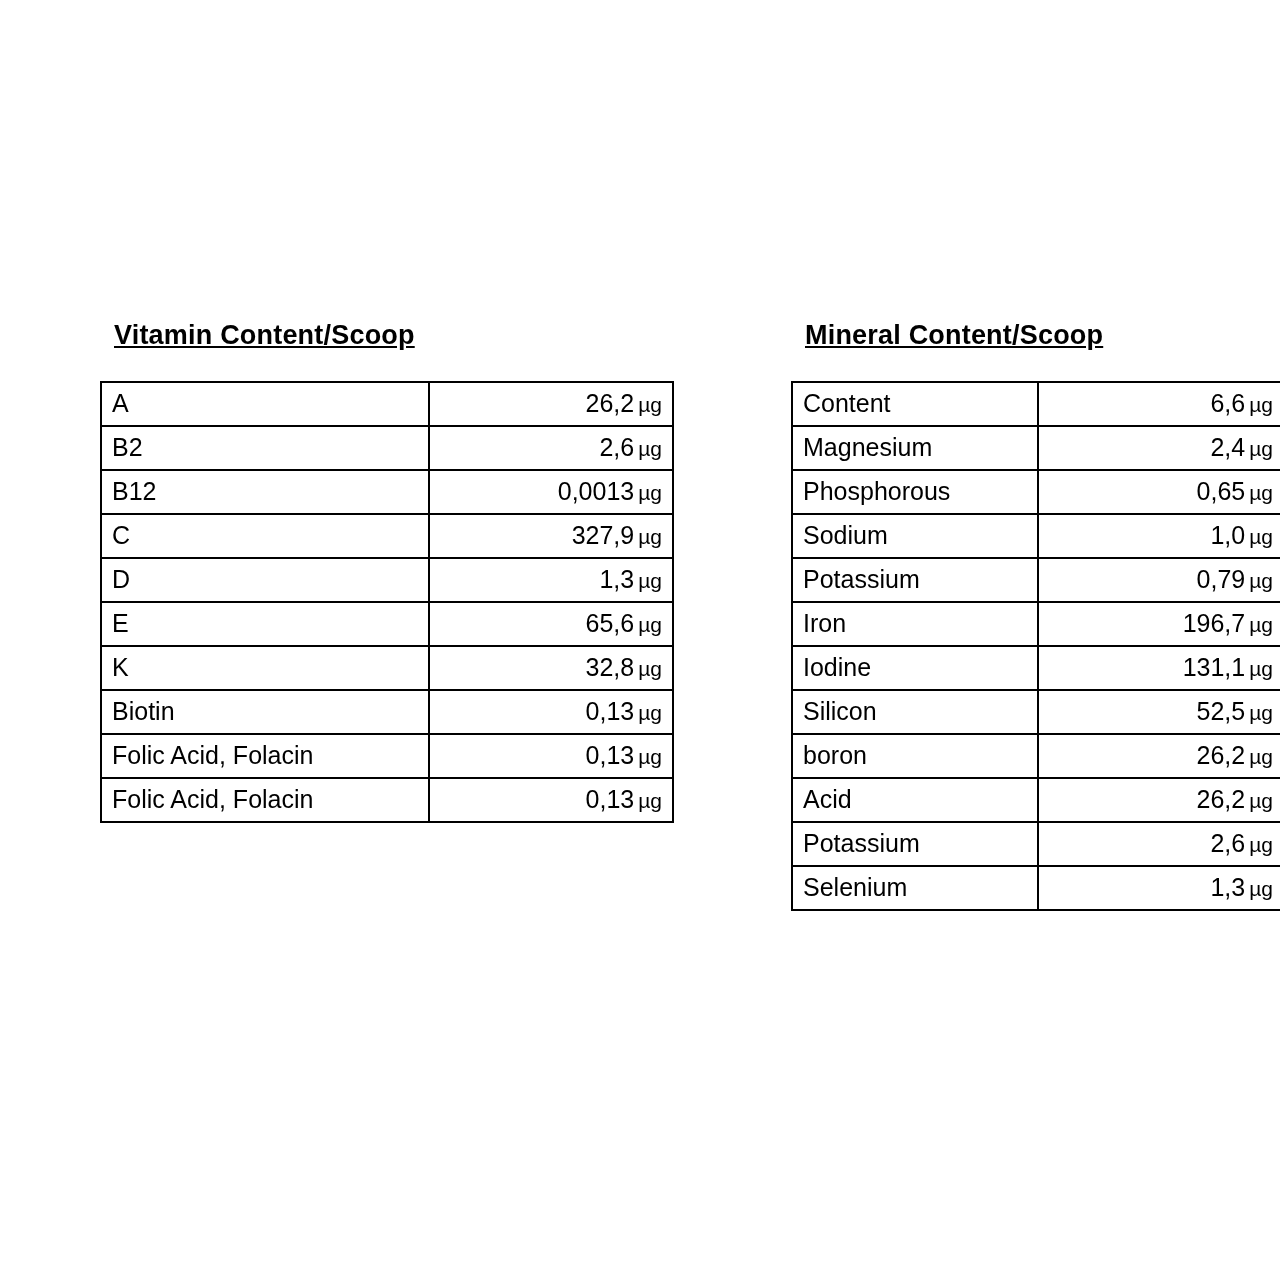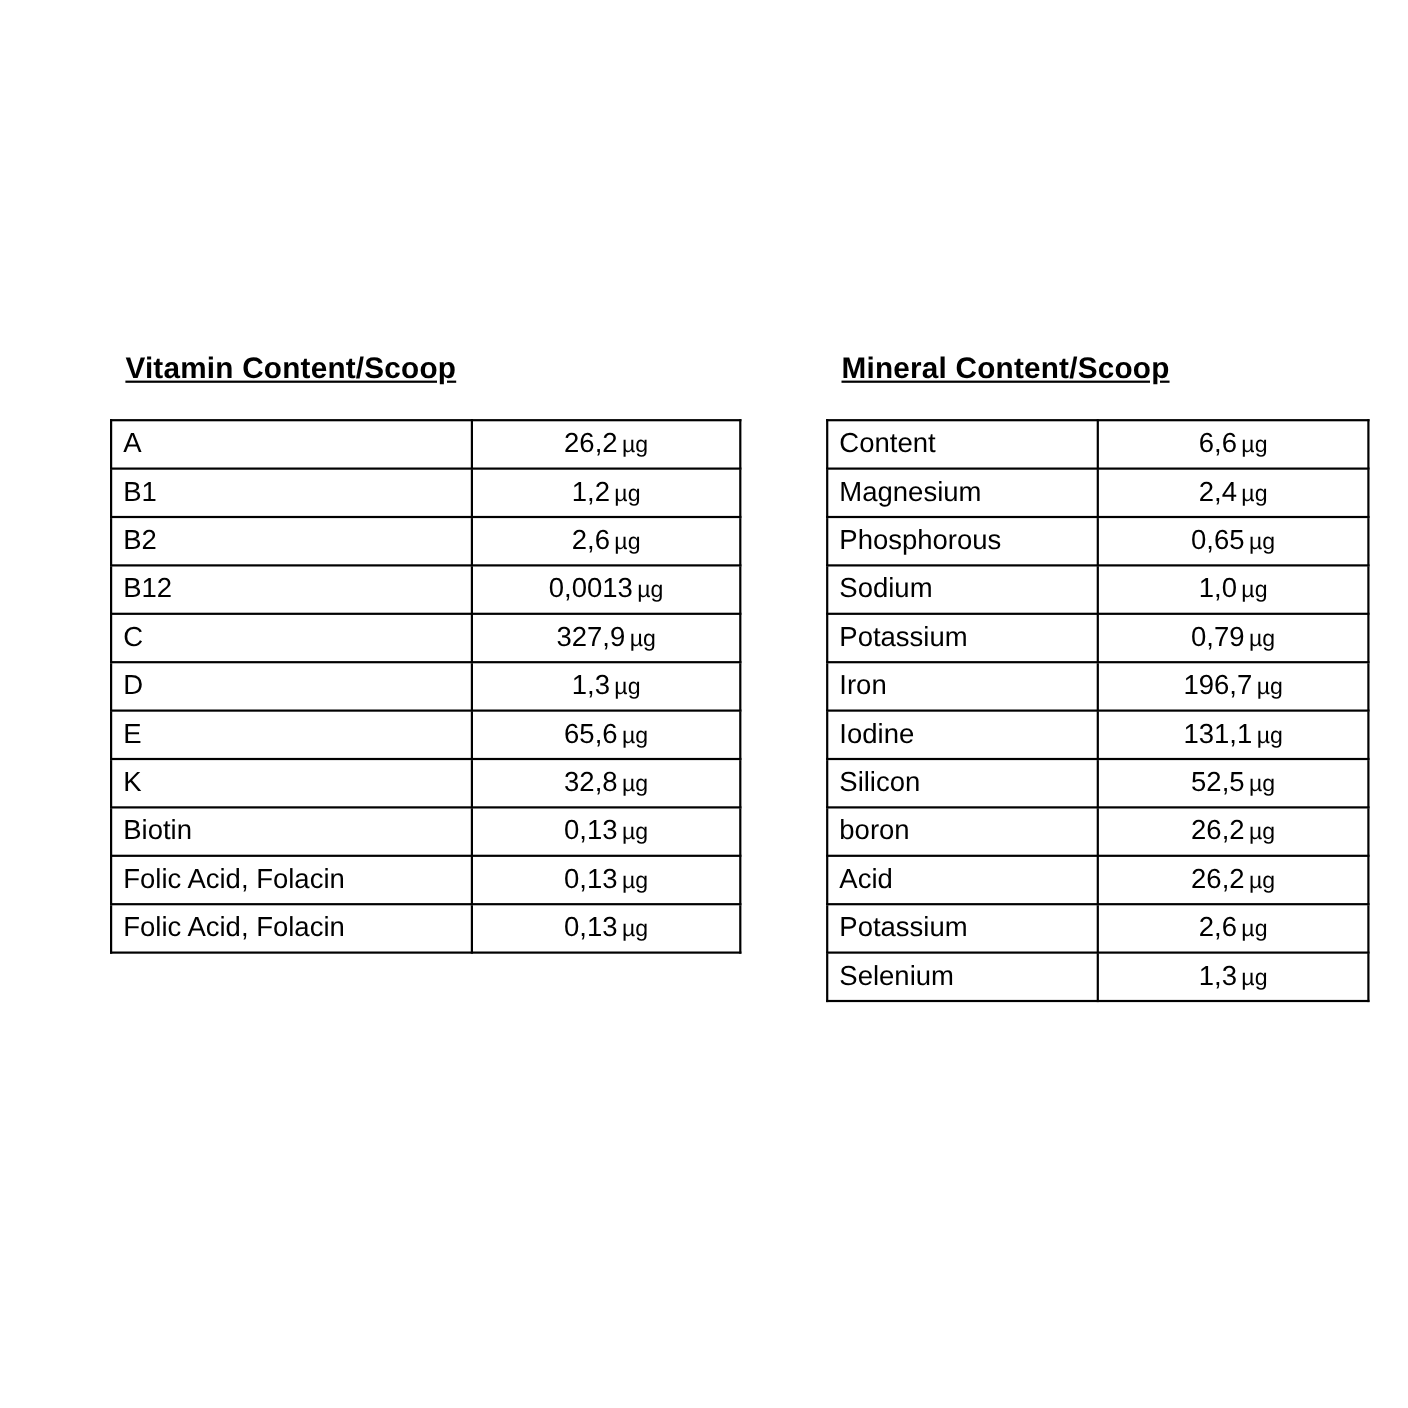--- a/index.html
+++ b/index.html
@@ -13,21 +13,21 @@
     font-family: "Liberation Sans", sans-serif;
     color: #000000;
     position: relative;
     overflow: hidden;
   }
   .panel {
     position: absolute;
     top: 320px;
   }
   #vitamin-panel { left: 66px; width: 528px; padding-left: 34px; }
-  #mineral-panel { left: 728px; width: 448px; padding-left: 23px; }
+  #mineral-panel { left: 768px; width: 448px; padding-left: 23px; }
 
   .panel-title {
     font-size: 27px;
     font-weight: bold;
     text-decoration: underline;
     letter-spacing: 0.2px;
     margin: 0 0 30px 14px;
     white-space: nowrap;
   }
 
@@ -42,21 +42,21 @@
     border: 2px solid #000000;
     font-size: 25px;
     line-height: 1.0;
     padding: 5px 10px 7px 10px;
     height: 30px;
     vertical-align: middle;
     white-space: nowrap;
     overflow: hidden;
   }
   .cell-name { text-align: left; }
-  .cell-value { text-align: center; }
+  .cell-value { text-align: right; }
 
   #vitamin-table .cell-name  { width: 306px; }
   #vitamin-table .cell-value { width: 222px; }
   #mineral-table .cell-name  { width: 224px; }
   #mineral-table .cell-value { width: 224px; }
 
   .unit {
     font-size: 21px;
     margin-left: 4px;
   }
@@ -64,24 +64,20 @@
 </head>
 <body>
 
 <div class="panel" id="vitamin-panel">
   <div class="panel-title">Vitamin Content/Scoop</div>
   <table class="content-table" id="vitamin-table">
     <tbody>
         <tr>
           <td class="cell-name">A</td>
           <td class="cell-value"><span>26,2</span><span class="unit">µg</span></td>
-        </tr>
-        <tr>
-          <td class="cell-name">B1</td>
-          <td class="cell-value"><span>1,2</span><span class="unit">µg</span></td>
         </tr>
         <tr>
           <td class="cell-name">B2</td>
           <td class="cell-value"><span>2,6</span><span class="unit">µg</span></td>
         </tr>
         <tr>
           <td class="cell-name">B12</td>
           <td class="cell-value"><span>0,0013</span><span class="unit">µg</span></td>
         </tr>
         <tr>

